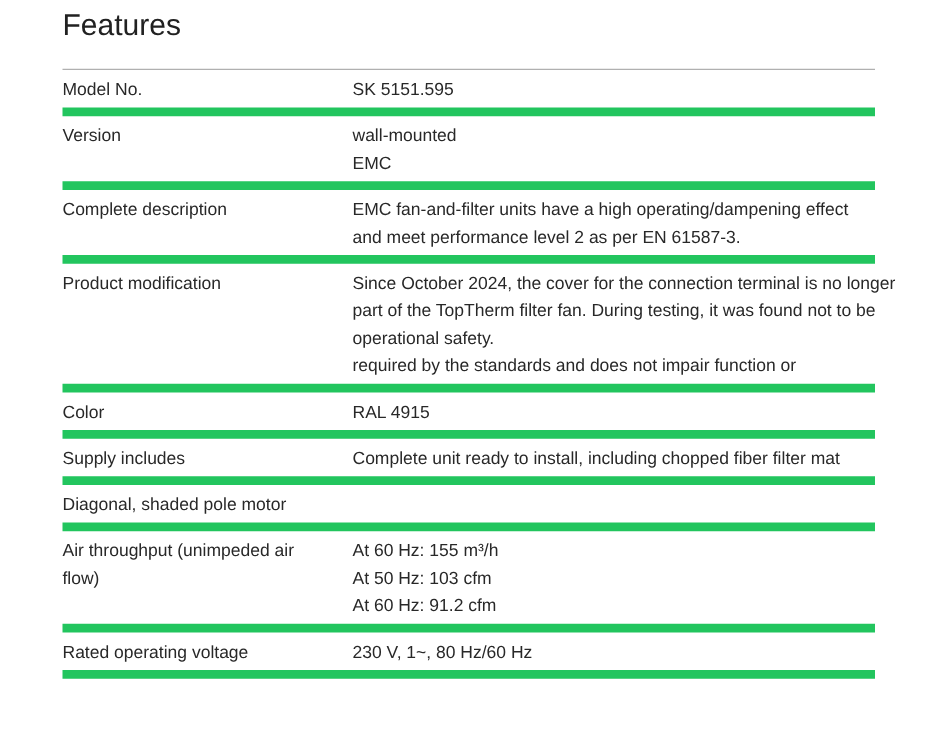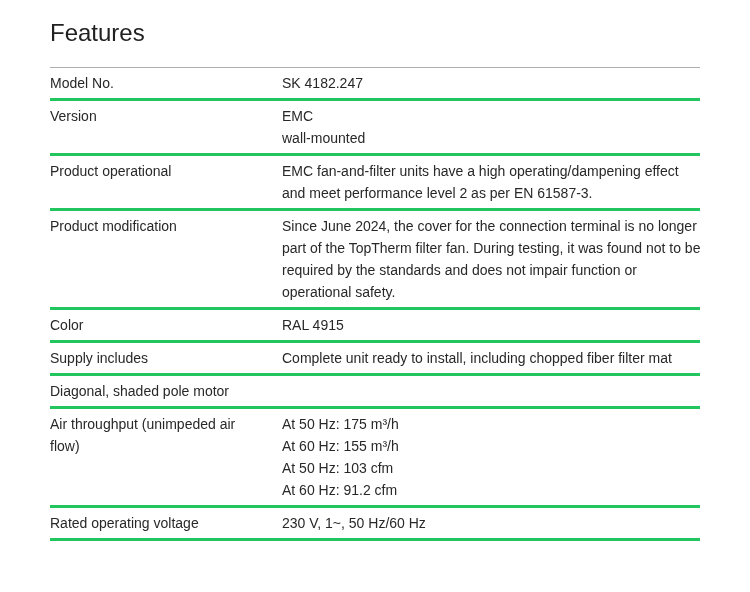--- a/index.html
+++ b/index.html
@@ -16,29 +16,29 @@
   }
   .container {
     margin-left: 50px;
     width: 650px;
   }
   h1.page-title {
     font-size: 24px;
     font-weight: 400;
     color: #212121;
     line-height: 30px;
-    margin: 18px 0 19px 0;
+    margin: 6px 0 19px 0;
   }
   .spec-table {
     border-top: 1px solid #b0b0b0;
   }
   .spec-row {
     display: flex;
     align-items: flex-start;
-    border-bottom: 3px solid #22c55e;
+    border-bottom: 7px solid #22c55e;
     padding: 4px 0;
     justify-content: space-between;
   }
   .spec-label {
     width: 232px;
     flex: 0 0 232px;
     box-sizing: border-box;
     padding-right: 14px;
     font-size: 14px;
     line-height: 22px;
@@ -58,44 +58,44 @@
 </head>
 <body>
 
 <div class="container">
   <h1 class="page-title">Features</h1>
 
   <div class="spec-table" id="spec-table">
       <div class="spec-row">
         <div class="spec-label">Model No.</div>
         <div class="spec-value">
-          <div class="value-line">SK 4182.247</div>
+          <div class="value-line">SK 5151.595</div>
         </div>
       </div>
       <div class="spec-row">
         <div class="spec-label">Version</div>
         <div class="spec-value">
+          <div class="value-line">wall-mounted</div>
           <div class="value-line">EMC</div>
-          <div class="value-line">wall-mounted</div>
         </div>
       </div>
       <div class="spec-row">
-        <div class="spec-label">Product operational</div>
+        <div class="spec-label">Complete description</div>
         <div class="spec-value">
           <div class="value-line">EMC fan-and-filter units have a high operating/dampening effect</div>
           <div class="value-line">and meet performance level 2 as per EN 61587-3.</div>
         </div>
       </div>
       <div class="spec-row">
         <div class="spec-label">Product modification</div>
         <div class="spec-value">
-          <div class="value-line">Since June 2024, the cover for the connection terminal is no longer</div>
+          <div class="value-line">Since October 2024, the cover for the connection terminal is no longer</div>
           <div class="value-line">part of the TopTherm filter fan. During testing, it was found not to be</div>
+          <div class="value-line">operational safety.</div>
           <div class="value-line">required by the standards and does not impair function or</div>
-          <div class="value-line">operational safety.</div>
         </div>
       </div>
       <div class="spec-row">
         <div class="spec-label">Color</div>
         <div class="spec-value">
           <div class="value-line">RAL 4915</div>
         </div>
       </div>
       <div class="spec-row">
         <div class="spec-label">Supply includes</div>
@@ -104,26 +104,25 @@
         </div>
       </div>
       <div class="spec-row">
         <div class="spec-value">
           <div class="value-line">Diagonal, shaded pole motor</div>
         </div>
       </div>
       <div class="spec-row">
         <div class="spec-label">Air throughput (unimpeded air flow)</div>
         <div class="spec-value">
-          <div class="value-line">At 50 Hz: 175 m³/h</div>
           <div class="value-line">At 60 Hz: 155 m³/h</div>
           <div class="value-line">At 50 Hz: 103 cfm</div>
           <div class="value-line">At 60 Hz: 91.2 cfm</div>
         </div>
       </div>
       <div class="spec-row">
         <div class="spec-label">Rated operating voltage</div>
         <div class="spec-value">
-          <div class="value-line">230 V, 1~, 50 Hz/60 Hz</div>
+          <div class="value-line">230 V, 1~, 80 Hz/60 Hz</div>
         </div>
       </div>
     </div>
 </div>
 
 </body></html>

